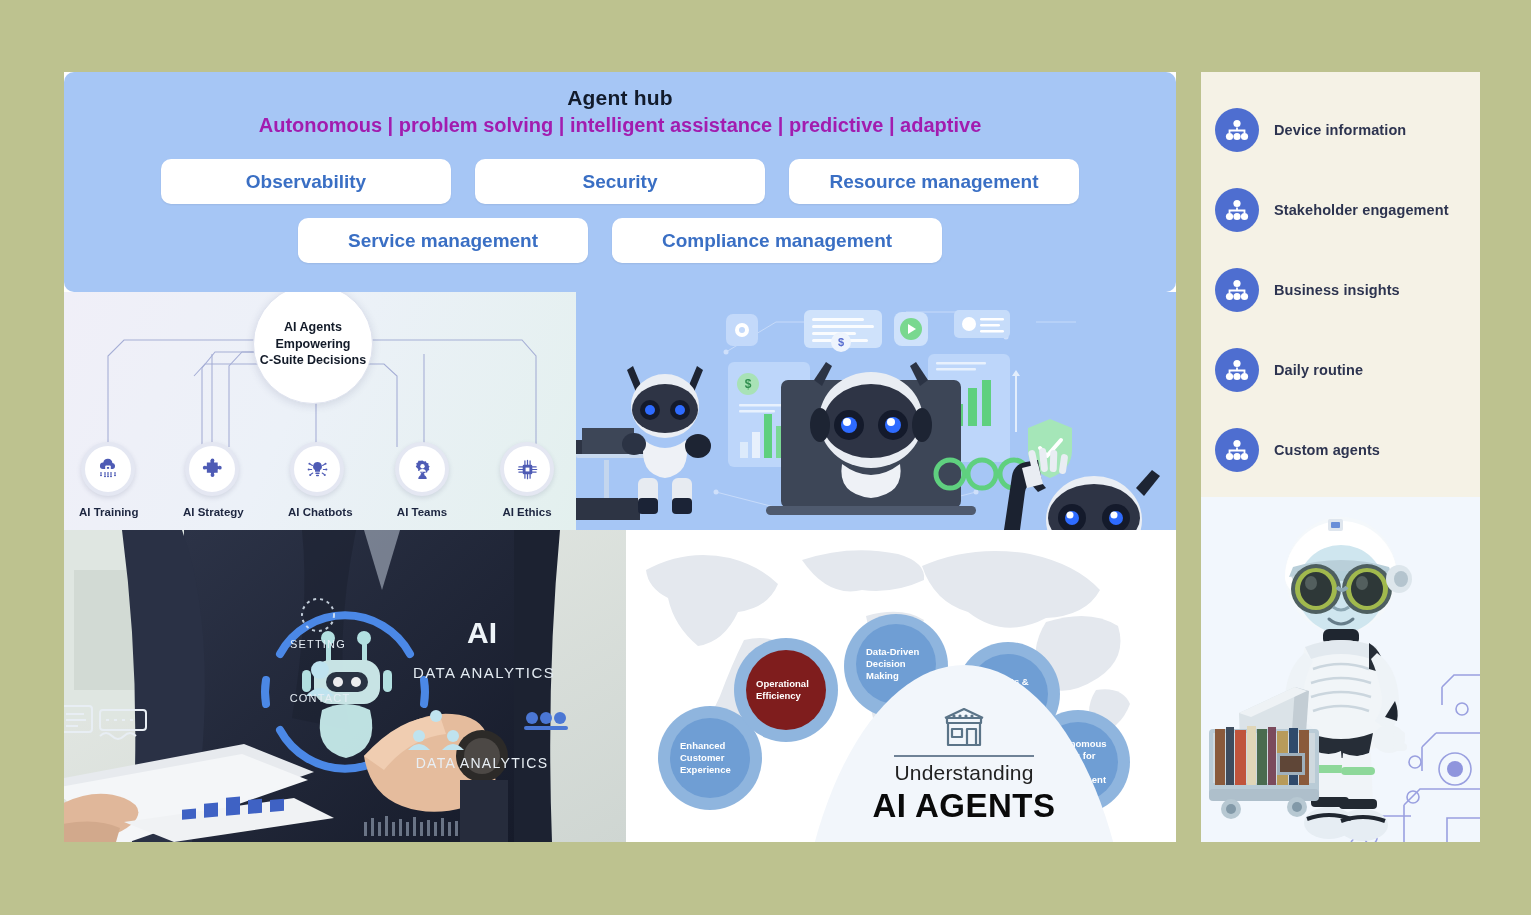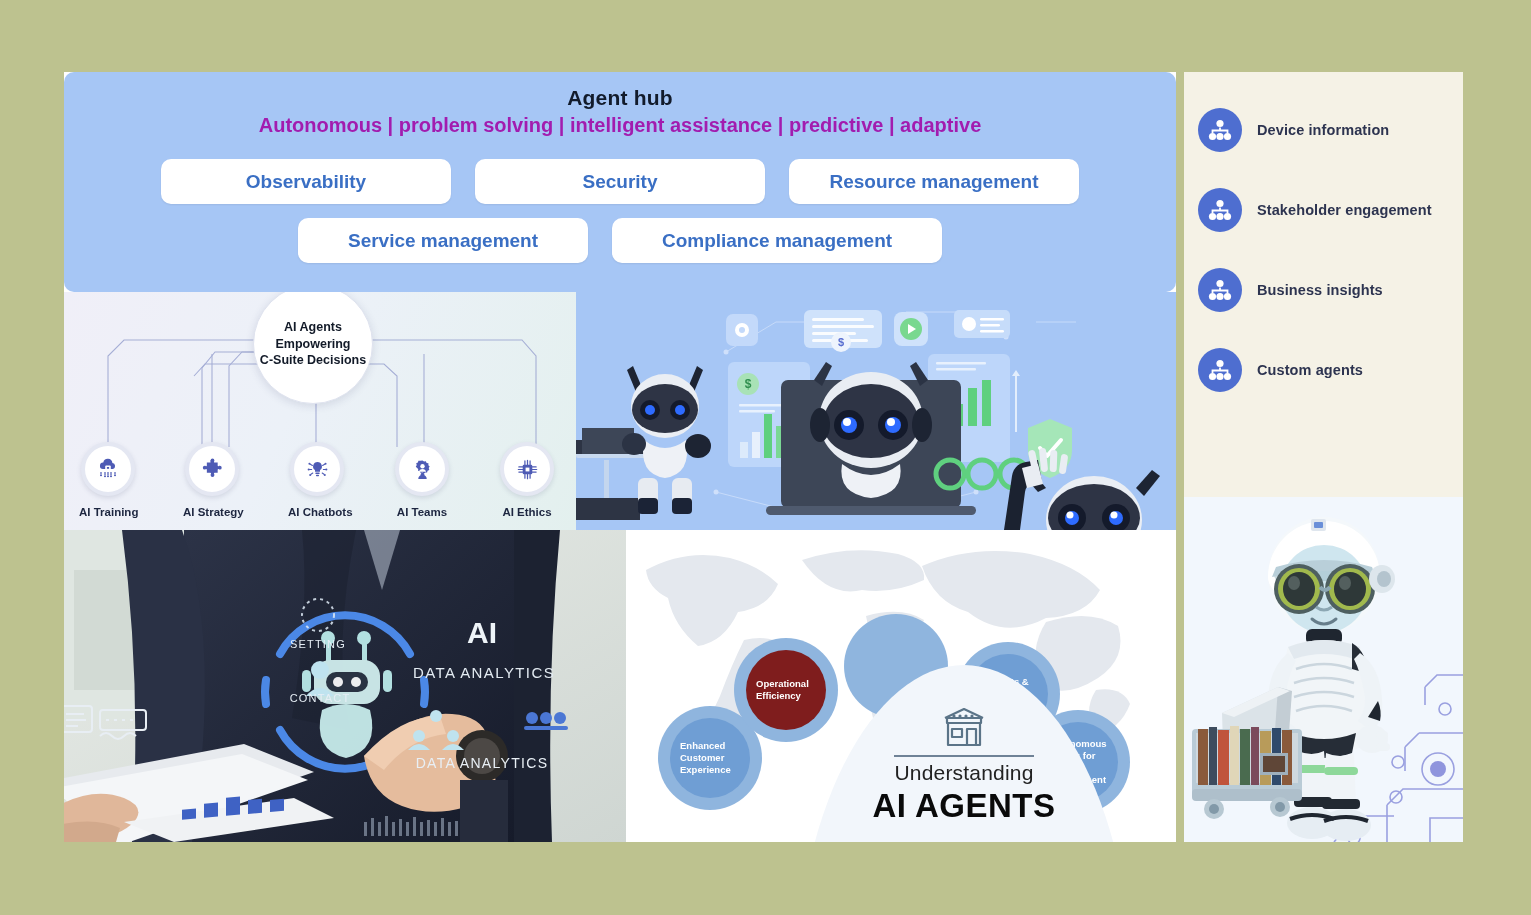--- a/index.html
+++ b/index.html
@@ -132,21 +132,21 @@
   }
   .ua-main{
     font-size:33px; font-weight:bold; color:#0a0a0a; letter-spacing:.5px;
     margin-top:2px;
   }
 
   
   .gap{width:8px;height:770px;background:#bdc28f;}
   .right-col{
     width:279px;height:770px;
-    display:flex;flex-direction:column;
+    display:flex;flex-direction:column;padding-left:25px;
   }
   .menu{
     background:#f5f2e6; height:425px;
     padding:18px 0 0 0; box-sizing:border-box;
   }
   .menu-item{
     display:flex; align-items:center; gap:15px;
     height:80px; padding-left:14px; box-sizing:border-box;
   }
   .menu-icon{
@@ -583,20 +583,21 @@
           </g>
         </svg>
 
         <div class="bub-outer" style="left:32px;top:176px;width:104px;height:104px;background:#8fb5de;"></div>
         <div class="bubble" style="left:44px;top:188px;width:80px;height:80px;background:#6f9ed4;">Enhanced Customer Experience</div>
 
         <div class="bub-outer" style="left:108px;top:108px;width:104px;height:104px;background:#8fb5de;"></div>
         <div class="bubble" style="left:120px;top:120px;width:80px;height:80px;background:#7f1d1d;">Operational Efficiency</div>
 
         <div class="bub-outer" style="left:218px;top:84px;width:104px;height:104px;background:#8fb5de;"></div>
+        <div class="bubble" style="left:230px;top:94px;width:80px;height:80px;background:#6f9ed4;">Data-Driven Decision Making</div>
 
         <div class="bub-outer" style="left:330px;top:112px;width:104px;height:104px;background:#8fb5de;"></div>
         <div class="bubble" style="left:342px;top:124px;width:80px;height:80px;background:#6f9ed4;">Chatbots &amp; Virtual Assistants</div>
 
         <div class="bub-outer" style="left:400px;top:180px;width:104px;height:104px;background:#8fb5de;"></div>
         <div class="bubble" style="left:412px;top:192px;width:80px;height:80px;background:#6f9ed4;">Autonomous Agents for Task Management</div>
 
         <div class="dome">
           <div class="dome-inner">
             <svg width="52" height="46" viewBox="0 0 52 46">
@@ -659,20 +660,32 @@
             <circle cx="13" cy="6.5" r="3.6" fill="#ffffff"></circle>
             <path d="M13 10.5 v3 M5.5 16 v-2.5 h15 V16" stroke="#ffffff" stroke-width="1.8" fill="none"></path>
             <circle cx="5.5" cy="19.5" r="3.6" fill="#ffffff"></circle>
             <circle cx="13" cy="19.5" r="3.6" fill="#ffffff"></circle>
             <circle cx="20.5" cy="19.5" r="3.6" fill="#ffffff"></circle>
           </svg>
         </span>
         <span class="menu-label">Business insights</span>
       </div>
 
+      <div class="menu-item">
+        <span class="menu-icon">
+          <svg width="26" height="26" viewBox="0 0 26 26">
+            <circle cx="13" cy="6.5" r="3.6" fill="#ffffff"></circle>
+            <path d="M13 10.5 v3 M5.5 16 v-2.5 h15 V16" stroke="#ffffff" stroke-width="1.8" fill="none"></path>
+            <circle cx="5.5" cy="19.5" r="3.6" fill="#ffffff"></circle>
+            <circle cx="13" cy="19.5" r="3.6" fill="#ffffff"></circle>
+            <circle cx="20.5" cy="19.5" r="3.6" fill="#ffffff"></circle>
+          </svg>
+        </span>
+        <span class="menu-label">Daily routine</span>
+      </div>
 
       <div class="menu-item">
         <span class="menu-icon">
           <svg width="26" height="26" viewBox="0 0 26 26">
             <circle cx="13" cy="6.5" r="3.6" fill="#ffffff"></circle>
             <path d="M13 10.5 v3 M5.5 16 v-2.5 h15 V16" stroke="#ffffff" stroke-width="1.8" fill="none"></path>
             <circle cx="5.5" cy="19.5" r="3.6" fill="#ffffff"></circle>
             <circle cx="13" cy="19.5" r="3.6" fill="#ffffff"></circle>
             <circle cx="20.5" cy="19.5" r="3.6" fill="#ffffff"></circle>
           </svg>

